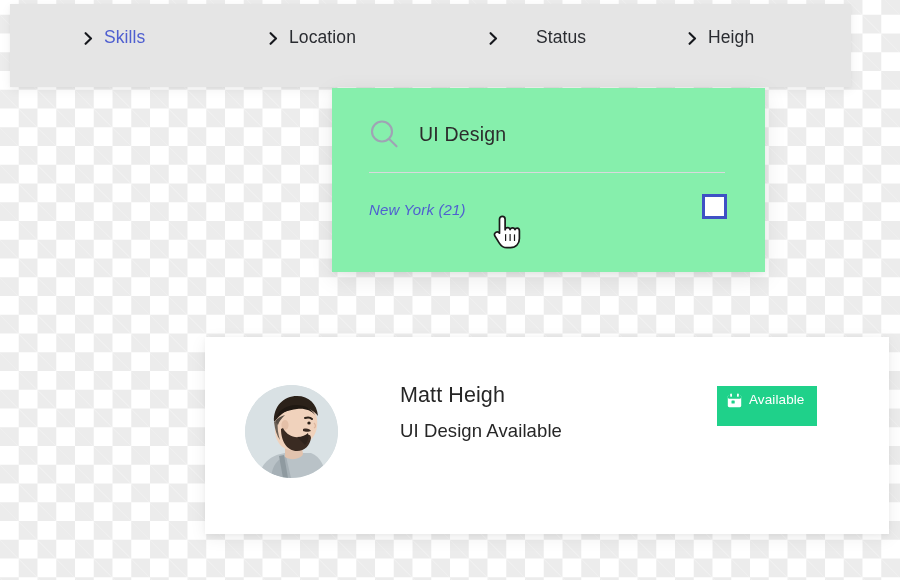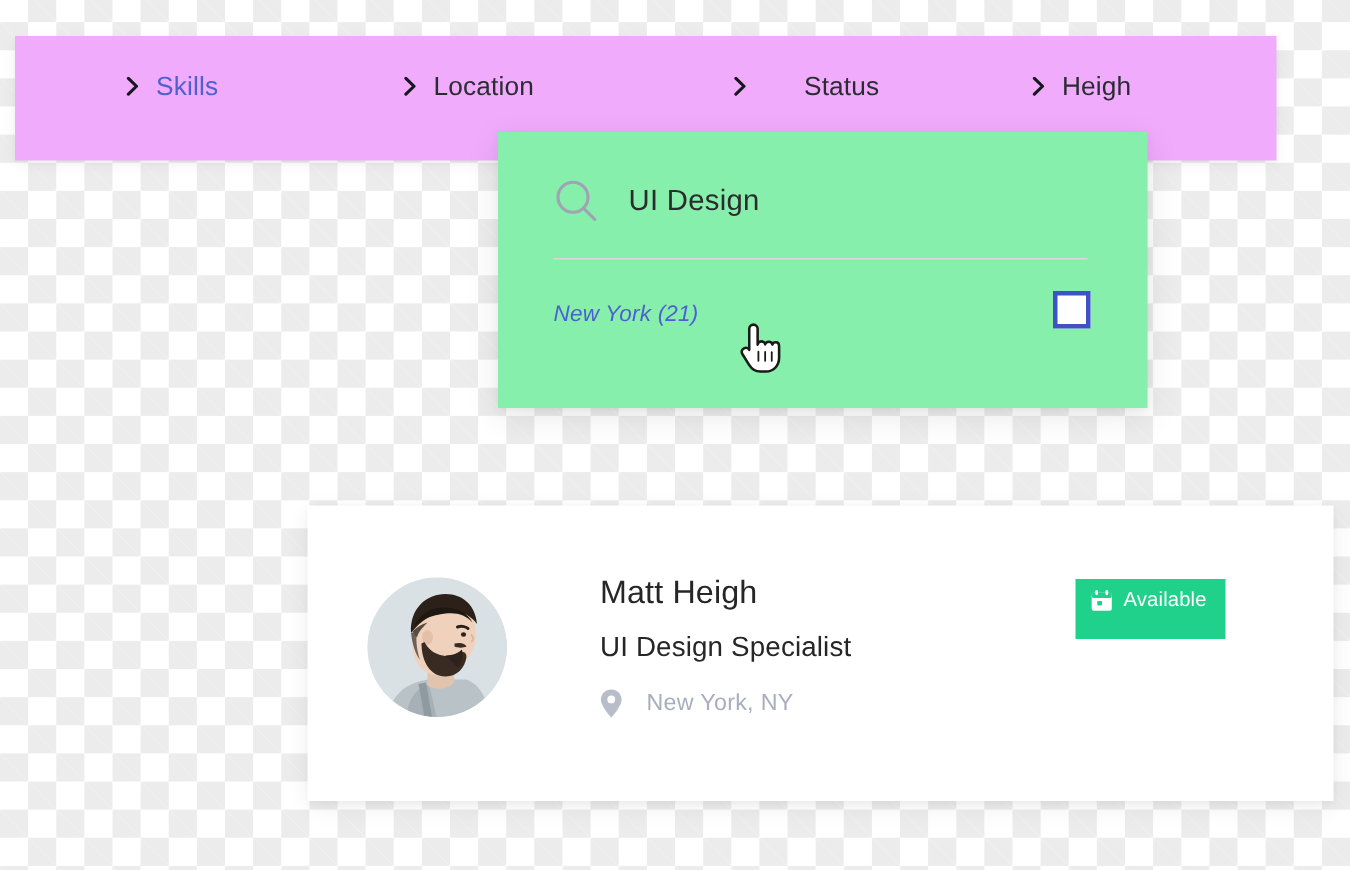--- a/index.html
+++ b/index.html
@@ -27,24 +27,24 @@
       linear-gradient(45deg, #ececec 25%, transparent 25%, transparent 75%, #ececec 75%),
       linear-gradient(45deg, #ececec 25%, transparent 25%, transparent 75%, #ececec 75%);
     background-size: 37.5px 37.5px;
     background-position: 0 -4px, 18.75px 14.75px;
   }
 
   
   #filter-bar {
     position: absolute;
     left: 10px;
-    top: 24px;
+    top: 4px;
     width: 841px;
     height: 83px;
-    background: #f0abfc;
+    background: #e5e5e5;
     box-shadow: 0 3px 10px rgba(0,0,0,0.055), 0 1px 3px rgba(0,0,0,0.035);
     display: flex;
     align-items: center;
   }
   .filter-tab {
     display: flex;
     align-items: center;
     gap: 9px;
     position: absolute;
     top: 25px;
@@ -347,30 +347,21 @@
         <path d="M60 33 C63 32 66 33 67 34" stroke="#2b2119" stroke-width="2" fill="none" stroke-linecap="round"></path>
         <ellipse cx="64" cy="38" rx="1.7" ry="1.5" fill="#2b2119"></ellipse>
 
         <path d="M69 38 C71 40 71 42 69 43" stroke="#ddb79f" stroke-width="1.3" fill="none"></path>
       </g>
     </svg>
   </div>
 
   <div id="profile-info">
     <h2 id="profile-name">Matt Heigh</h2>
-    <div id="profile-role">UI Design Specialist</div>
-    <div id="profile-location-row">
-      <span id="pin-icon">
-        <svg viewBox="0 0 15 20" width="15" height="20" aria-hidden="true">
-          <path d="M7.5 0.6 C3.6 0.6 0.6 3.6 0.6 7.4 C0.6 12.2 7.5 19.4 7.5 19.4 C7.5 19.4 14.4 12.2 14.4 7.4 C14.4 3.6 11.4 0.6 7.5 0.6 Z" fill="#b7bdc9"></path>
-          <circle cx="7.5" cy="7.3" r="2.6" fill="#ffffff"></circle>
-        </svg>
-      </span>
-      <span id="profile-location">New York, NY</span>
-    </div>
+    <div id="profile-role">UI Design Available</div>
   </div>
 
   <div id="status-badge">
     <span id="calendar-icon">
       <svg viewBox="0 0 15 15" width="15" height="15" aria-hidden="true">
         <rect x="0.8" y="2.1" width="13.4" height="12.1" rx="1.4" fill="#ffffff"></rect>
         <rect x="0.8" y="2.1" width="13.4" height="3.6" rx="1.4" fill="#1fd18a"></rect>
         <rect x="3.2" y="0.4" width="1.8" height="3.4" rx="0.9" fill="#ffffff"></rect>
         <rect x="10.0" y="0.4" width="1.8" height="3.4" rx="0.9" fill="#ffffff"></rect>
         <rect x="4.5" y="7.6" width="3.2" height="3.0" rx="0.5" fill="#1fd18a"></rect>

